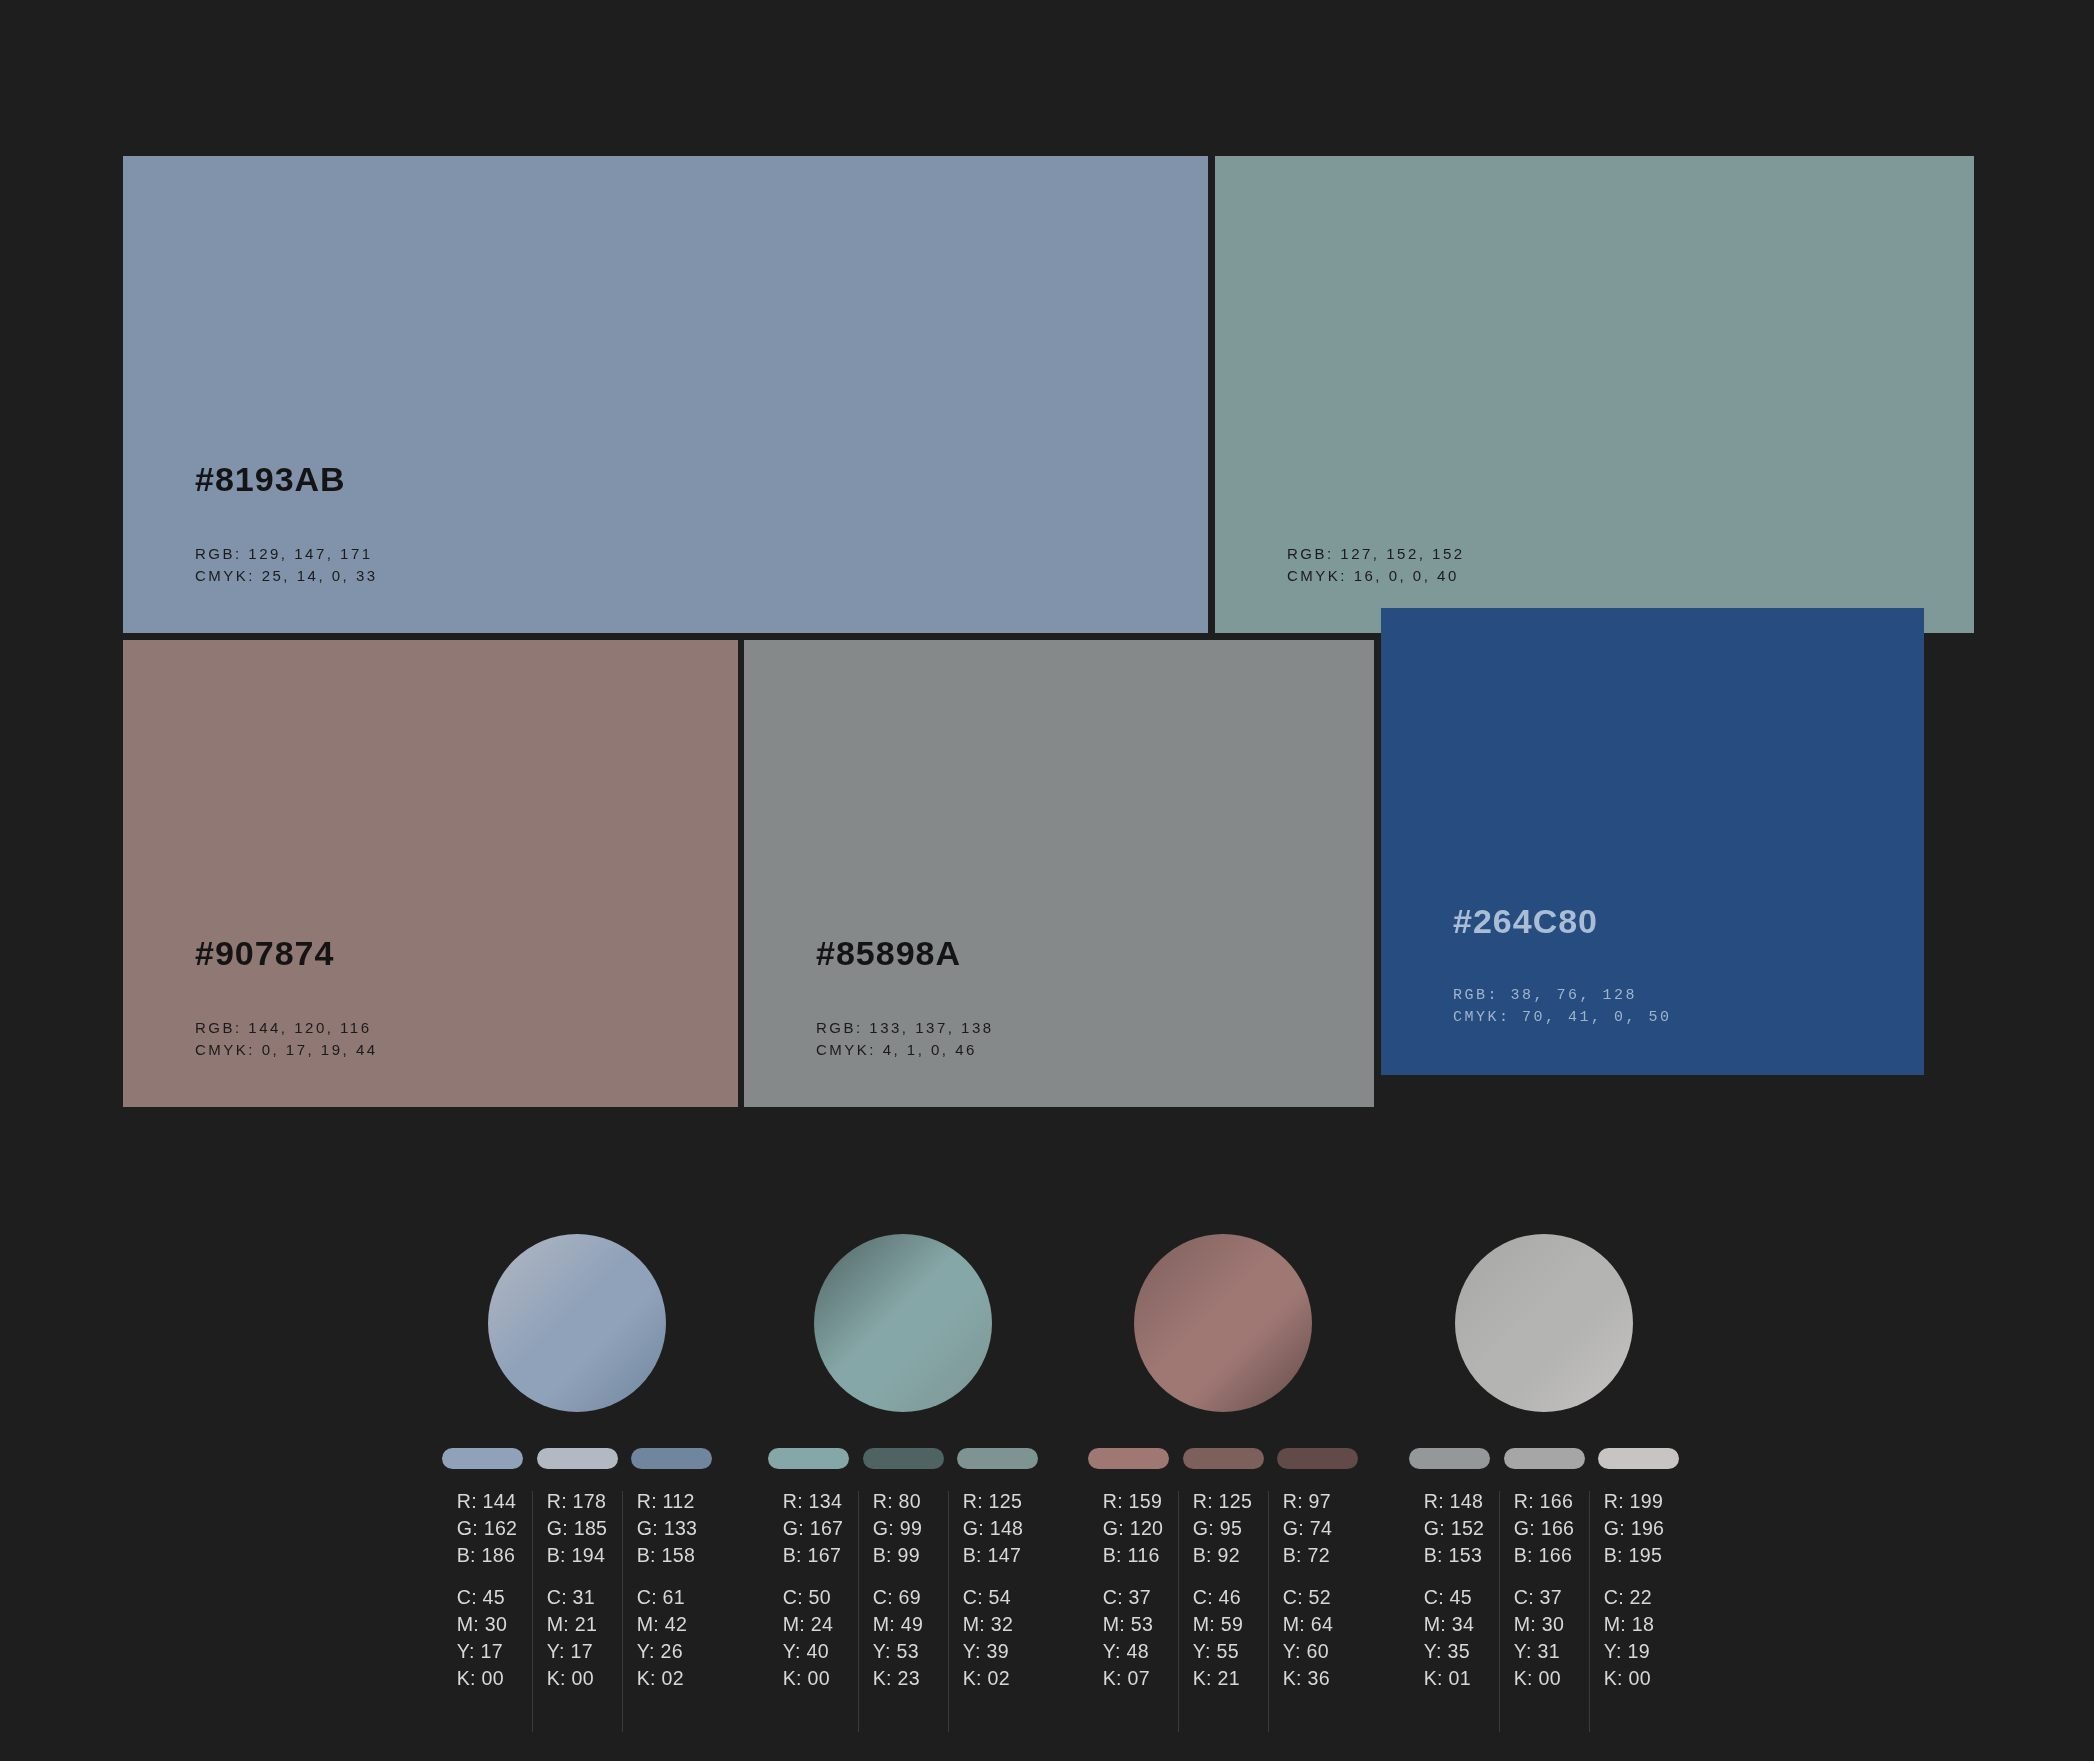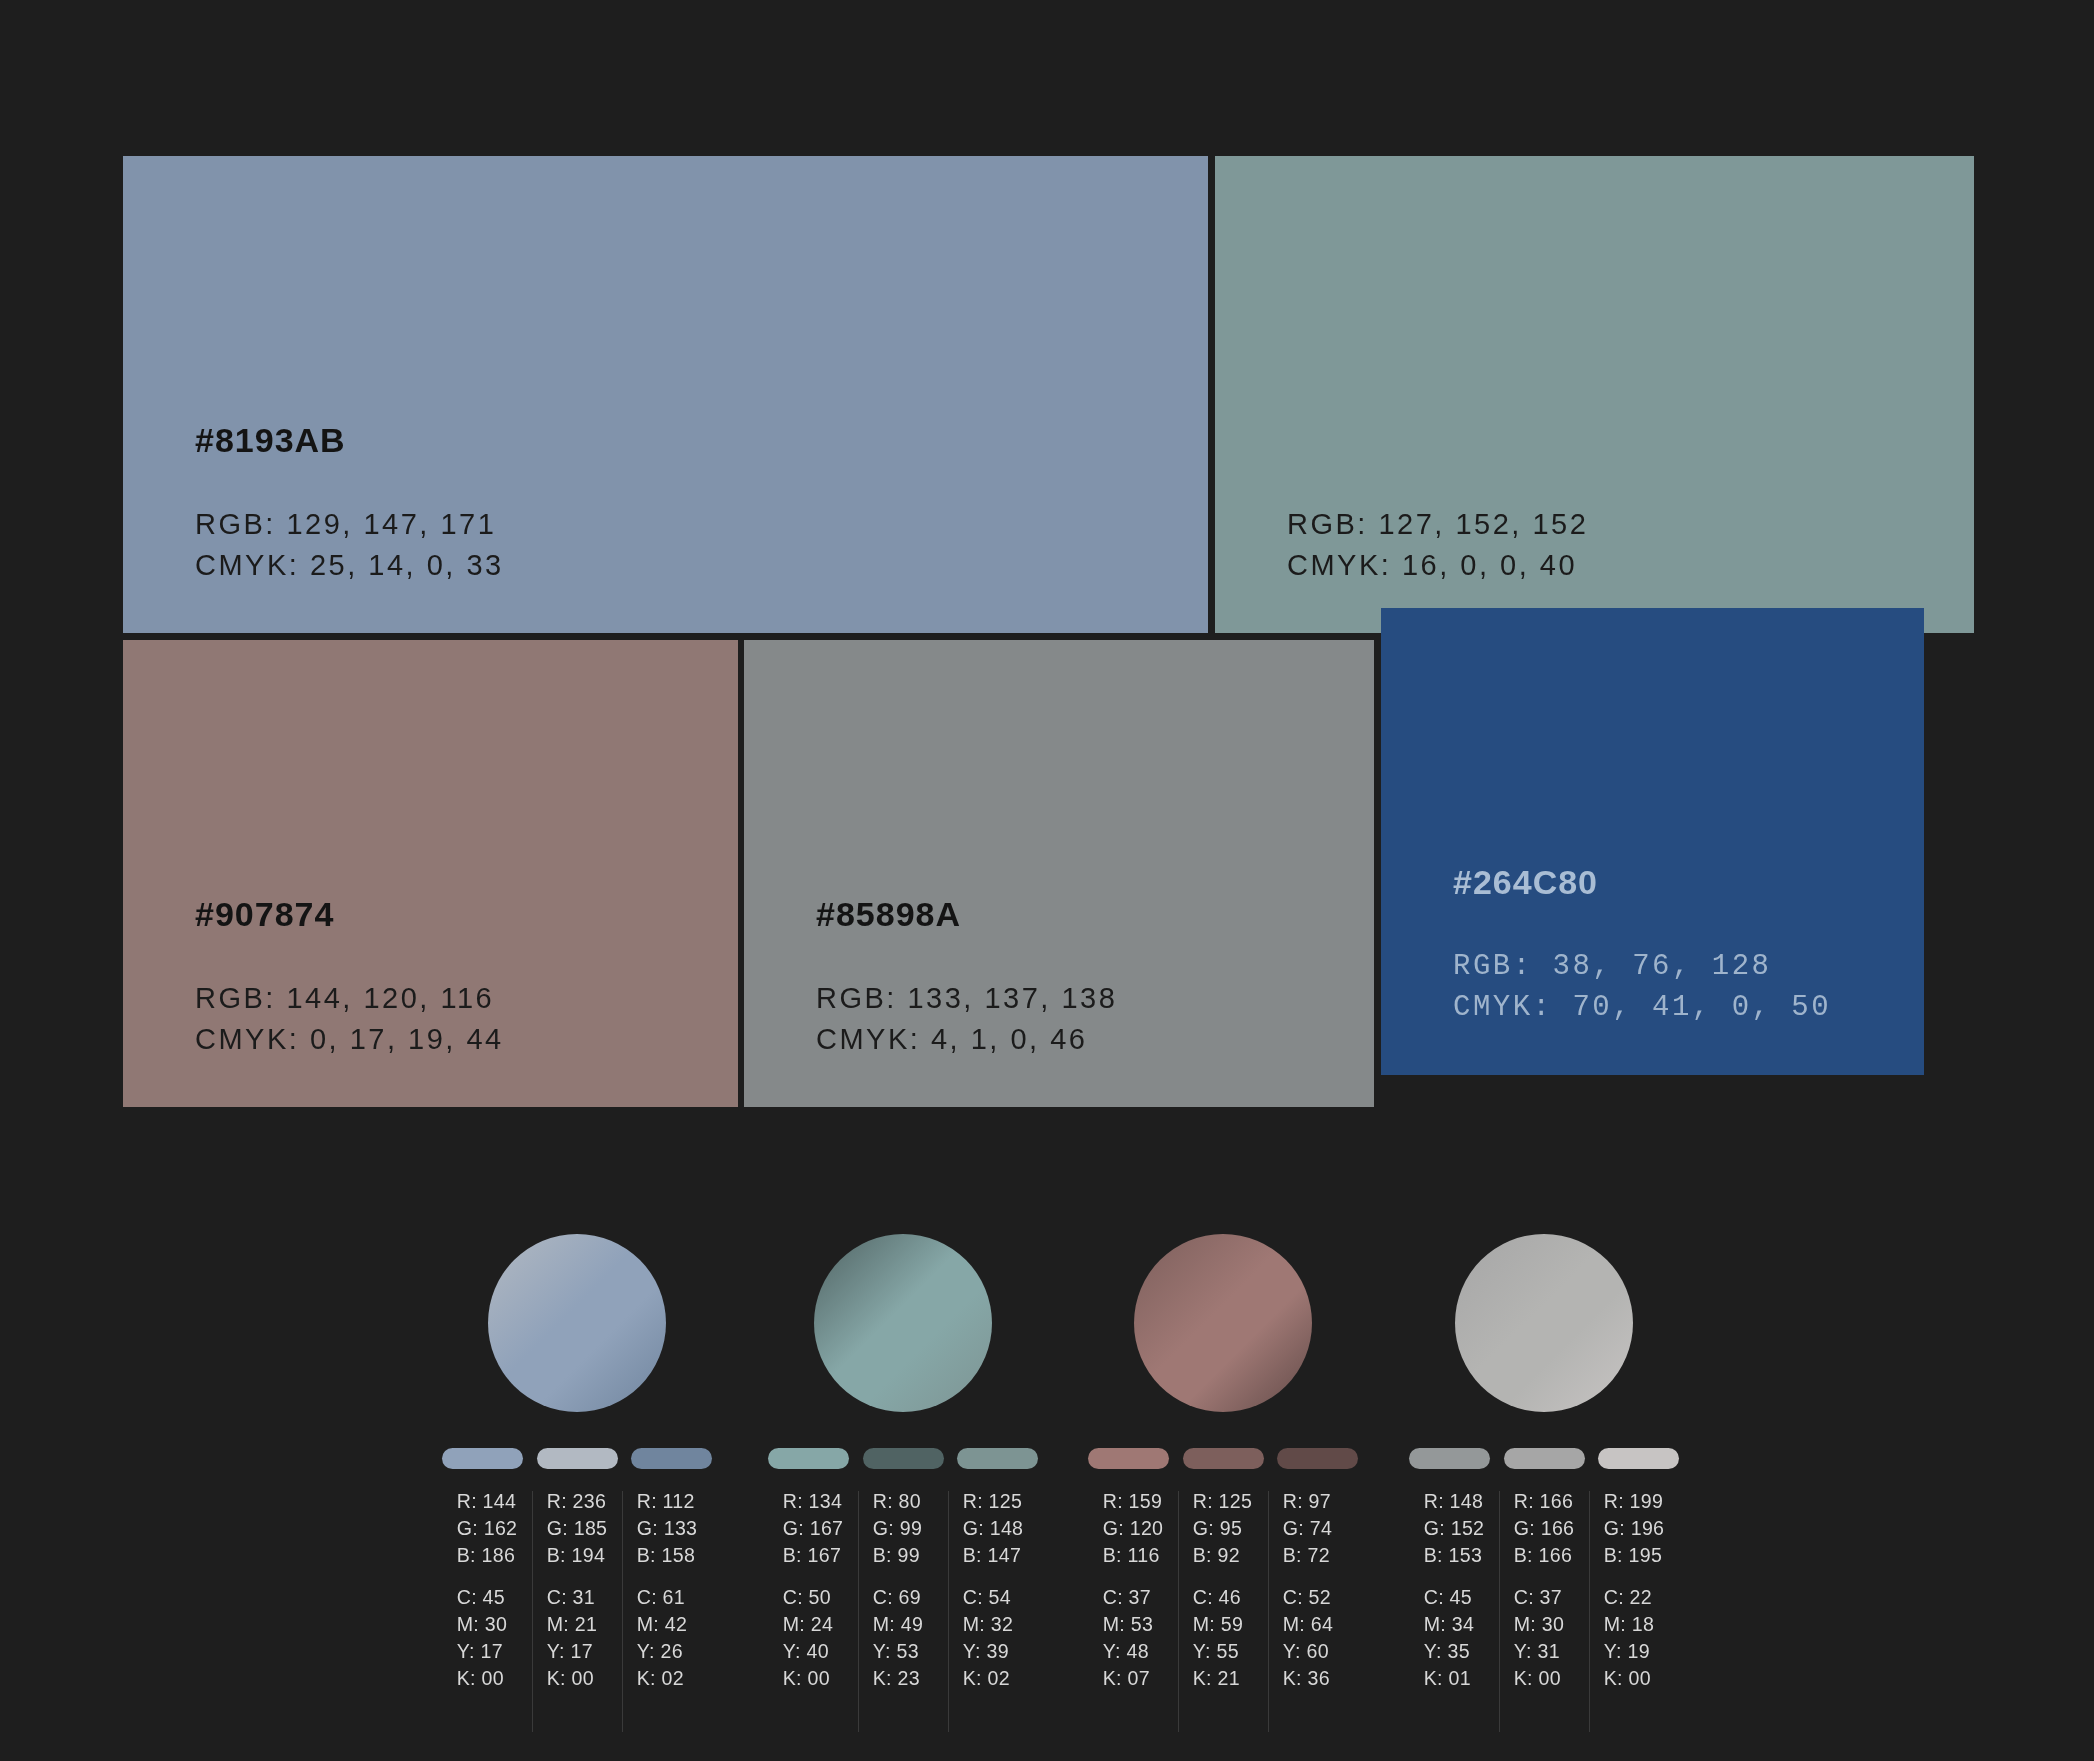--- a/index.html
+++ b/index.html
@@ -50,21 +50,21 @@
   .swatch-hex {
     font-size:34px;
     font-weight:bold;
     letter-spacing:1px;
     line-height:1;
     margin-bottom:47px;
     white-space:nowrap;
   }
 
   .swatch-line {
-    font-size:29px;
+    font-size:15px;
     letter-spacing:2.5px;
     line-height:1.42;
     white-space:nowrap;
   }
 
   .text-dark  { color:#141414;margin-top:32px; }
   .text-dark .swatch-line { color:#1b1b1b; }
   .text-light { color:#a9bdd4; }
   .text-light .swatch-line { color:#9fb4cc;font-family:Liberation Mono, monospace; }
 
@@ -206,21 +206,21 @@
           <div class="val">R: 144</div>
           <div class="val">G: 162</div>
           <div class="val">B: 186</div>
           <div class="spacer"></div>
           <div class="val">C:  45</div>
           <div class="val">M: 30</div>
           <div class="val">Y:  17</div>
           <div class="val">K: 00</div>
         </div>
         <div class="col">
-          <div class="val">R: 236</div>
+          <div class="val">R: 178</div>
           <div class="val">G: 185</div>
           <div class="val">B: 194</div>
           <div class="spacer"></div>
           <div class="val">C:  31</div>
           <div class="val">M: 21</div>
           <div class="val">Y:  17</div>
           <div class="val">K: 00</div>
         </div>
         <div class="col">
           <div class="val">R: 112</div>

